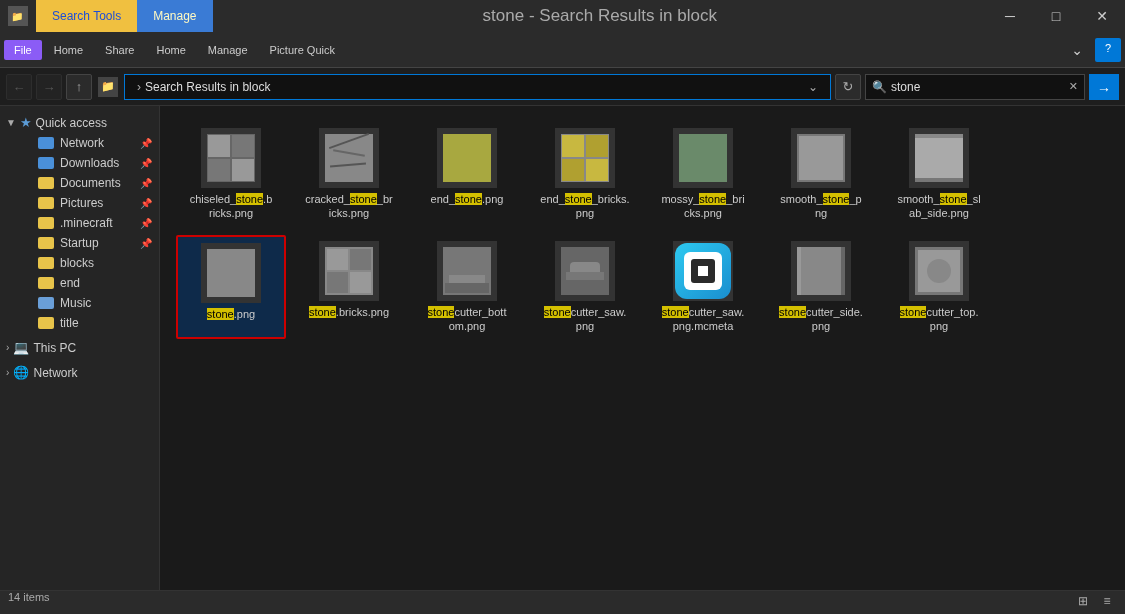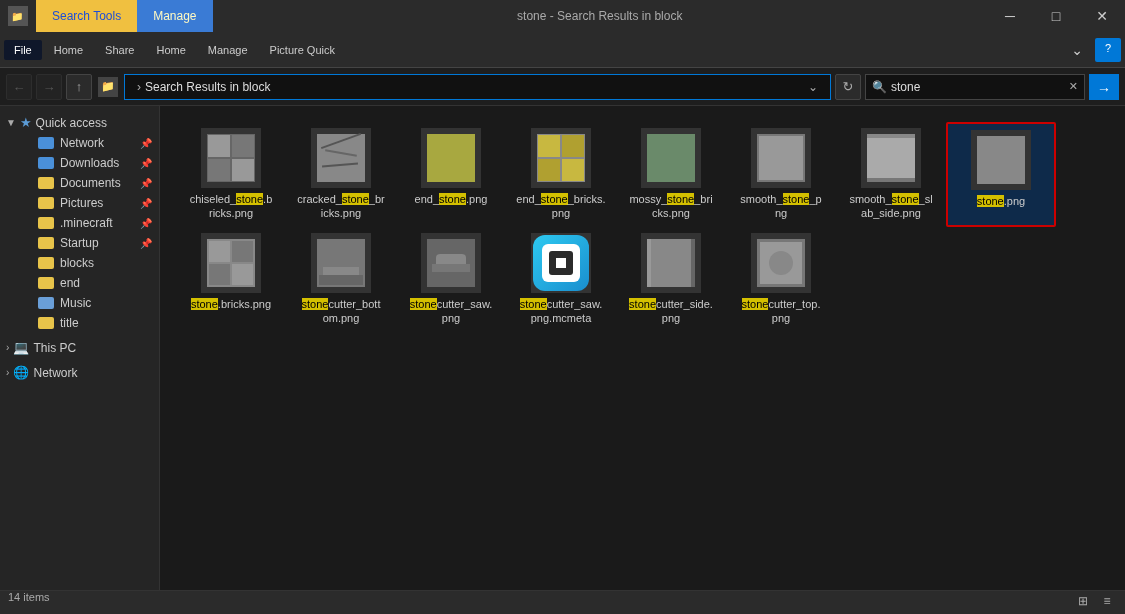--- a/index.html
+++ b/index.html
@@ -5,28 +5,28 @@
     * { margin: 0; padding: 0; box-sizing: border-box; }
     body { width: 1125px; height: 614px; background: #1e1e1e; font-family: 'Segoe UI', sans-serif; color: #ccc; overflow: hidden; user-select: none; }
 
     
     #title-bar { display: flex; align-items: center; background: #2b2b2b; height: 32px; }
     #title-bar .window-icon { display: flex; align-items: center; padding: 0 8px; gap: 4px; }
     #title-bar .window-icon span { width: 16px; height: 16px; background: #555; display: inline-block; }
     .ribbon-tab { padding: 0 16px; font-size: 12px; display: flex; align-items: center; cursor: pointer; color: #ccc; }
     .ribbon-tab.active-search { background: #f0c040; color: #1d4ed8; }
     .ribbon-tab.active-manage { background: #3a7bd5; color: #fef9c3; }
-    #window-title { flex: 1; font-size: 12px; color: #aaa; text-align: center; }
+    #window-title { flex: 1; font-size: 17px; color: #aaa; text-align: center; }
     #window-controls { display: flex; }
     .wc-btn { width: 46px; height: 32px; display: flex; align-items: center; justify-content: center; font-size: 14px; cursor: pointer; color: #ccc; }
 
     
     #ribbon { background: #2b2b2b; border-bottom: 1px solid #444; height: 36px; display: flex; align-items: center; padding: 0 4px; gap: 2px; }
     .ribbon-btn { padding: 4px 10px; font-size: 11px; color: #ccc; cursor: pointer; border-radius: 2px; }
-    .ribbon-btn.active { background: #0f172a; color: #fff; }
+    .ribbon-btn.active { background: #8b5cf6; color: #fff; }
 
     
     #address-bar { background: #1e1e1e; padding: 4px 6px; display: flex; align-items: center; gap: 4px; border-bottom: 1px solid #333; height: 38px; }
     .nav-btn { width: 26px; height: 26px; background: #2b2b2b; border: 1px solid #444; color: #aaa; display: flex; align-items: center; justify-content: center; font-size: 13px; cursor: pointer; border-radius: 2px; }
     .nav-btn.disabled { opacity: 0.4; cursor: default; }
     #address-path { flex: 1; background: #111; border: 1px solid #0078d7; height: 26px; display: flex; align-items: center; padding: 0 8px; font-size: 12px; color: #ddd; }
     .path-arrow { color: #aaa; margin: 0 4px; }
     #search-box { width: 220px; background: #111; border: 1px solid #444; height: 26px; display: flex; align-items: center; padding: 0 6px; gap: 4px; }
     #search-input { background: transparent; border: none; outline: none; color: #ddd; font-size: 12px; flex: 1; }
     #search-clear { color: #aaa; cursor: pointer; font-size: 11px; }
@@ -42,21 +42,21 @@
     .sidebar-item { display: flex; align-items: center; padding: 3px 6px 3px 20px; font-size: 12px; cursor: pointer; gap: 6px; position: relative; }
     .sidebar-item .pin { margin-left: auto; color: #888; font-size: 10px; }
     .folder-icon { width: 16px; height: 12px; background: #e8c44a; border-radius: 2px; display: inline-block; flex-shrink: 0; }
     .folder-icon.blue { background: #4a90d9; }
     .folder-icon.yellow { background: #e8c44a; }
     .folder-icon.music { background: #6a9fd8; }
     .sidebar-group-toggle { color: #aaa; font-size: 10px; flex-shrink: 0; }
     .sidebar-expand { width: 12px; color: #aaa; font-size: 10px; flex-shrink: 0; }
 
     
-    #content { flex: 1; background: #1a1a1a; overflow-y: auto; padding: 16px; display: flex; flex-wrap: wrap; align-content: flex-start; }
+    #content { flex: 1; background: #1a1a1a; overflow-y: auto; padding: 16px; display: flex; flex-wrap: wrap; align-content: flex-start; gap: 8px; }
 
     
     .file-item { width: 110px; display: flex; flex-direction: column; align-items: center; padding: 6px; cursor: pointer; border-radius: 2px; position: relative; }
     .file-item.selected { background: #0e2a4a; border: 2px solid #cc0000; }
     .file-item .thumb { width: 60px; height: 60px; background: #333; display: flex; align-items: center; justify-content: center; position: relative; flex-shrink: 0; }
     .file-item .filename { font-size: 11px; text-align: center; margin-top: 4px; word-break: break-all; line-height: 1.3; color: #ccc; }
     .file-item .filename .highlight { background: #d4c000; color: #000; }
 
     
     .app-icon { width: 60px; height: 60px; background: linear-gradient(135deg, #2dc9f0, #1a8ecf); border-radius: 12px; display: flex; align-items: center; justify-content: center; }

